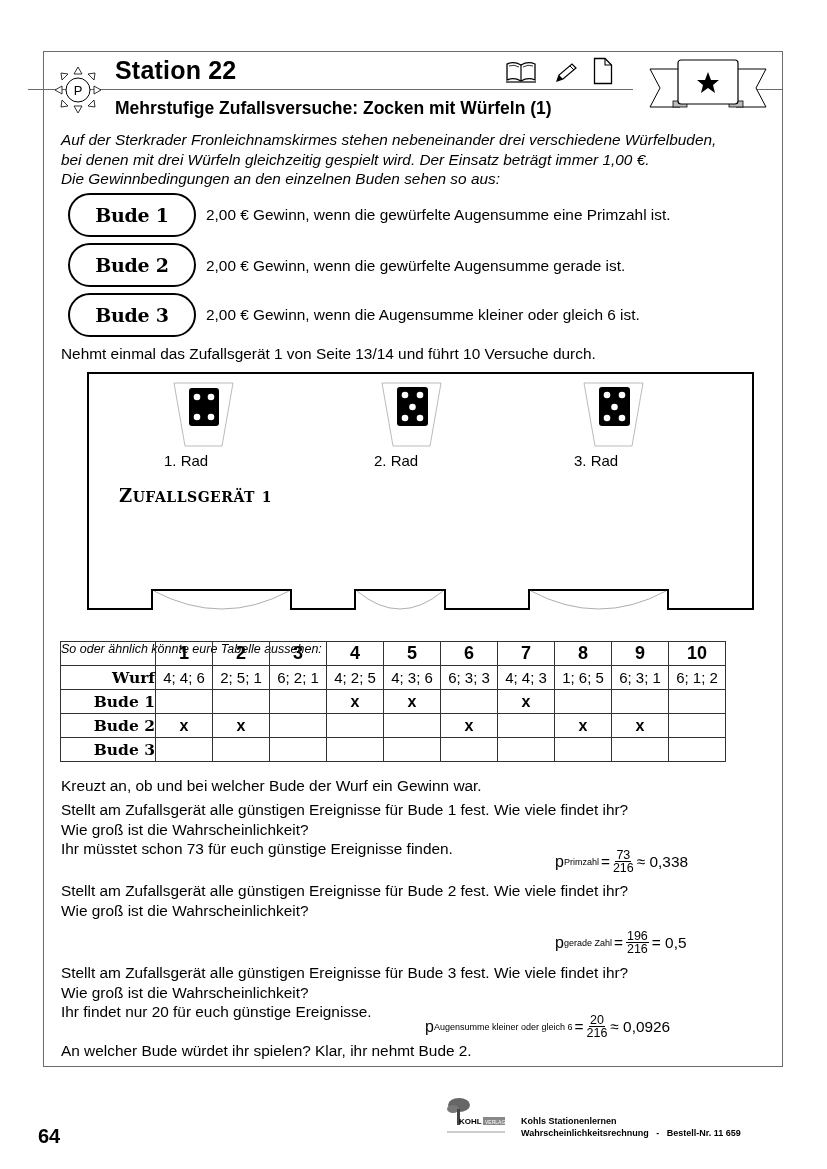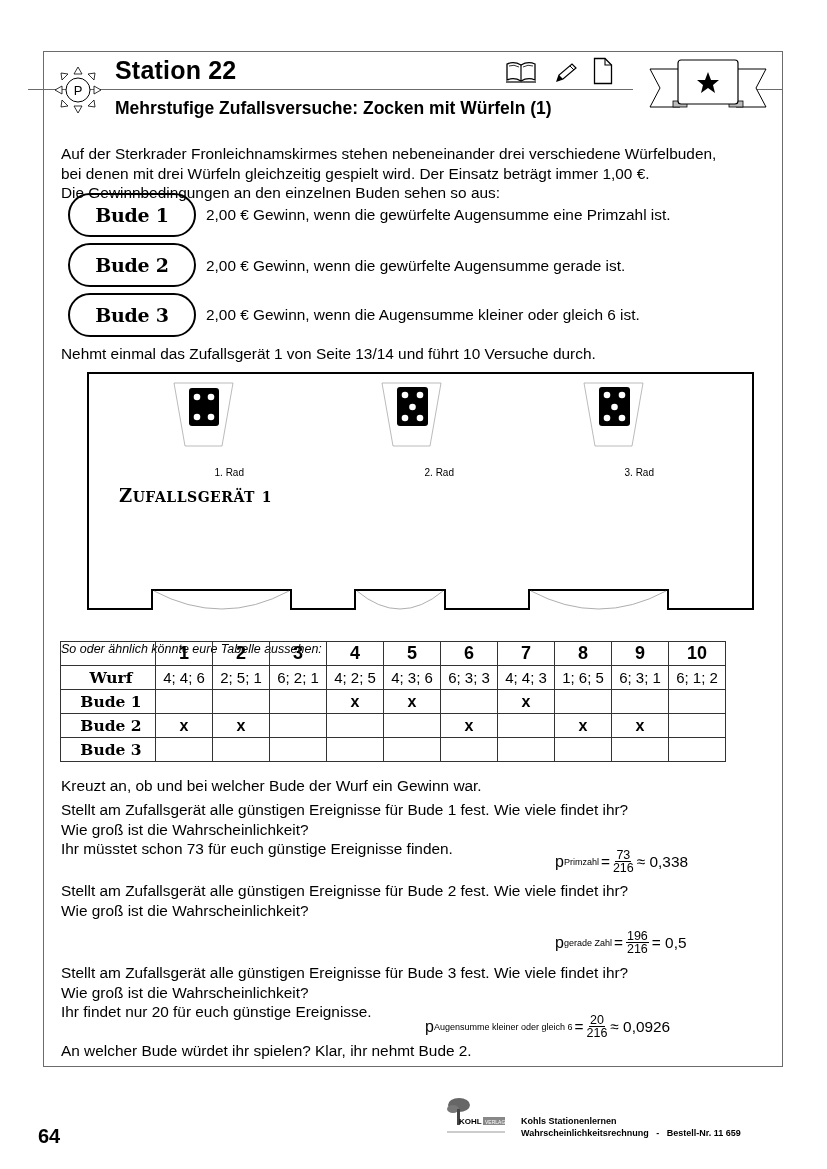--- a/index.html
+++ b/index.html
@@ -6,27 +6,27 @@
   body { width: 827px; height: 1169px; position: relative; font-family: "Liberation Sans", sans-serif; color: #000; overflow: hidden; }
   .frame { position: absolute; left: 43px; top: 51px; width: 740px; height: 1016px; border: 1px solid #6b6b6b; box-sizing: border-box; }
   .abs { position: absolute; }
   .hline { position: absolute; height: 0; border-top: 1px solid #6b6b6b; }
   .station-title { left: 115px; top: 56px; font-size: 25px; font-weight: bold; letter-spacing: 0.2px; }
   .subtitle { left: 115px; top: 98px; font-size: 17.5px; font-weight: bold; }
   .body-text { font-size: 15.4px; line-height: 19.5px; }
   .bude-pill { position: absolute; left: 68px; width: 128px; height: 44px; border: 2px solid #000; border-radius: 22px; box-sizing: border-box; display: flex; align-items: center; justify-content: center; font-family: "DejaVu Serif", serif; font-weight: bold; font-size: 19px; letter-spacing: -0.3px; }
   .bude-desc { position: absolute; left: 206px; font-size: 15.4px; }
   .device { position: absolute; left: 87px; top: 372px; width: 667px; height: 239px; }
-  .rad-label { position: absolute; font-size: 10px; width: 80px; text-align: right; margin-top: 15px; }
+  .rad-label { position: absolute; font-size: 15px; width: 80px; text-align: left; }
   .device-title { position: absolute; left: 0; width: 545px; top: 113px; text-align: left; font-family: "DejaVu Serif", serif; font-weight: bold; font-size: 18px; letter-spacing: 0.5px; padding-left: 32px; }
   .device-title .sc { font-size: 14px; }
   .caption-italic { left: 61px; top: 642px; font-size: 12.5px; font-style: italic; }
   table.results { position: absolute; left: 60px; top: 641px; border-collapse: collapse; }
   table.results td { border: 1px solid #333; height: 23px; padding: 0; text-align: center; font-size: 15px; }
-  table.results td.rowhead { width: 88px; text-align: center; padding-left: 6px; font-family: "DejaVu Serif", serif; font-weight: bold; font-size: 15.5px; }
+  table.results td.rowhead { width: 88px; text-align: right; padding-left: 6px; font-family: "DejaVu Serif", serif; font-weight: bold; font-size: 15.5px; }
   table.results td.colnum { font-weight: bold; font-size: 18px; }
   table.results td.cell { width: 56px; }
   table.results td.mark { font-weight: bold; font-size: 16px; }
   .formula { position: absolute; font-size: 15.4px; display: flex; align-items: center; white-space: nowrap; }
   .formula .p { font-size: 16px; }
   .formula sub { font-size: 9px; vertical-align: -4px; }
   .frac { display: inline-flex; flex-direction: column; align-items: center; font-size: 12.5px; line-height: 12px; margin: 18px 3px; }
   .frac .num { border-bottom: 1px solid #000; padding: 0 1px; }
   .page-num { left: 38px; top: 1125px; font-size: 20px; font-weight: bold; }
   .footer-text { left: 521px; top: 1115px; font-size: 9px; font-weight: bold; line-height: 12px; }
@@ -77,21 +77,21 @@
 
 <svg class="abs" style="left:648px; top:57px;" width="120" height="60" viewBox="0 0 120 60">
   <polygon points="2,12 32,12 32,50 2,50 12,31" fill="#fff" stroke="#000" stroke-width="1"></polygon>
   <polygon points="118,12 88,12 88,50 118,50 108,31" fill="#fff" stroke="#000" stroke-width="1"></polygon>
   <rect x="25" y="44" width="14" height="6" fill="#bbb" stroke="#000" stroke-width="0.8"></rect>
   <rect x="81" y="44" width="14" height="6" fill="#bbb" stroke="#000" stroke-width="0.8"></rect>
   <rect x="30" y="3" width="60" height="44" rx="3" fill="#fff" stroke="#000" stroke-width="1.2"></rect>
   <polygon points="60,15 63,23 71,23 65,28 67,36 60,31 53,36 55,28 49,23 57,23" fill="#000"></polygon>
 </svg>
 
-<div class="abs body-text" style="left:61px; top:144px;">
+<div class="abs body-text" style="left:61px; top:130px;font-style:italic;">
   <div>Auf der Sterkrader Fronleichnamskirmes stehen nebeneinander drei verschiedene Würfelbuden,</div>
   <div>bei denen mit drei Würfeln gleichzeitig gespielt wird. Der Einsatz beträgt immer 1,00 €.</div>
   <div>Die Gewinnbedingungen an den einzelnen Buden sehen so aus:</div>
 </div>
 
 <div class="bude-pill" style="top:193px;">Bude 1</div>
 <div class="bude-desc" style="top:206px;">2,00 € Gewinn, wenn die gewürfelte Augensumme eine Primzahl ist.</div>
 <div class="bude-pill" style="top:243px;">Bude 2</div>
 <div class="bude-desc" style="top:257px;">2,00 € Gewinn, wenn die gewürfelte Augensumme gerade ist.</div>
 <div class="bude-pill" style="top:293px;">Bude 3</div>

